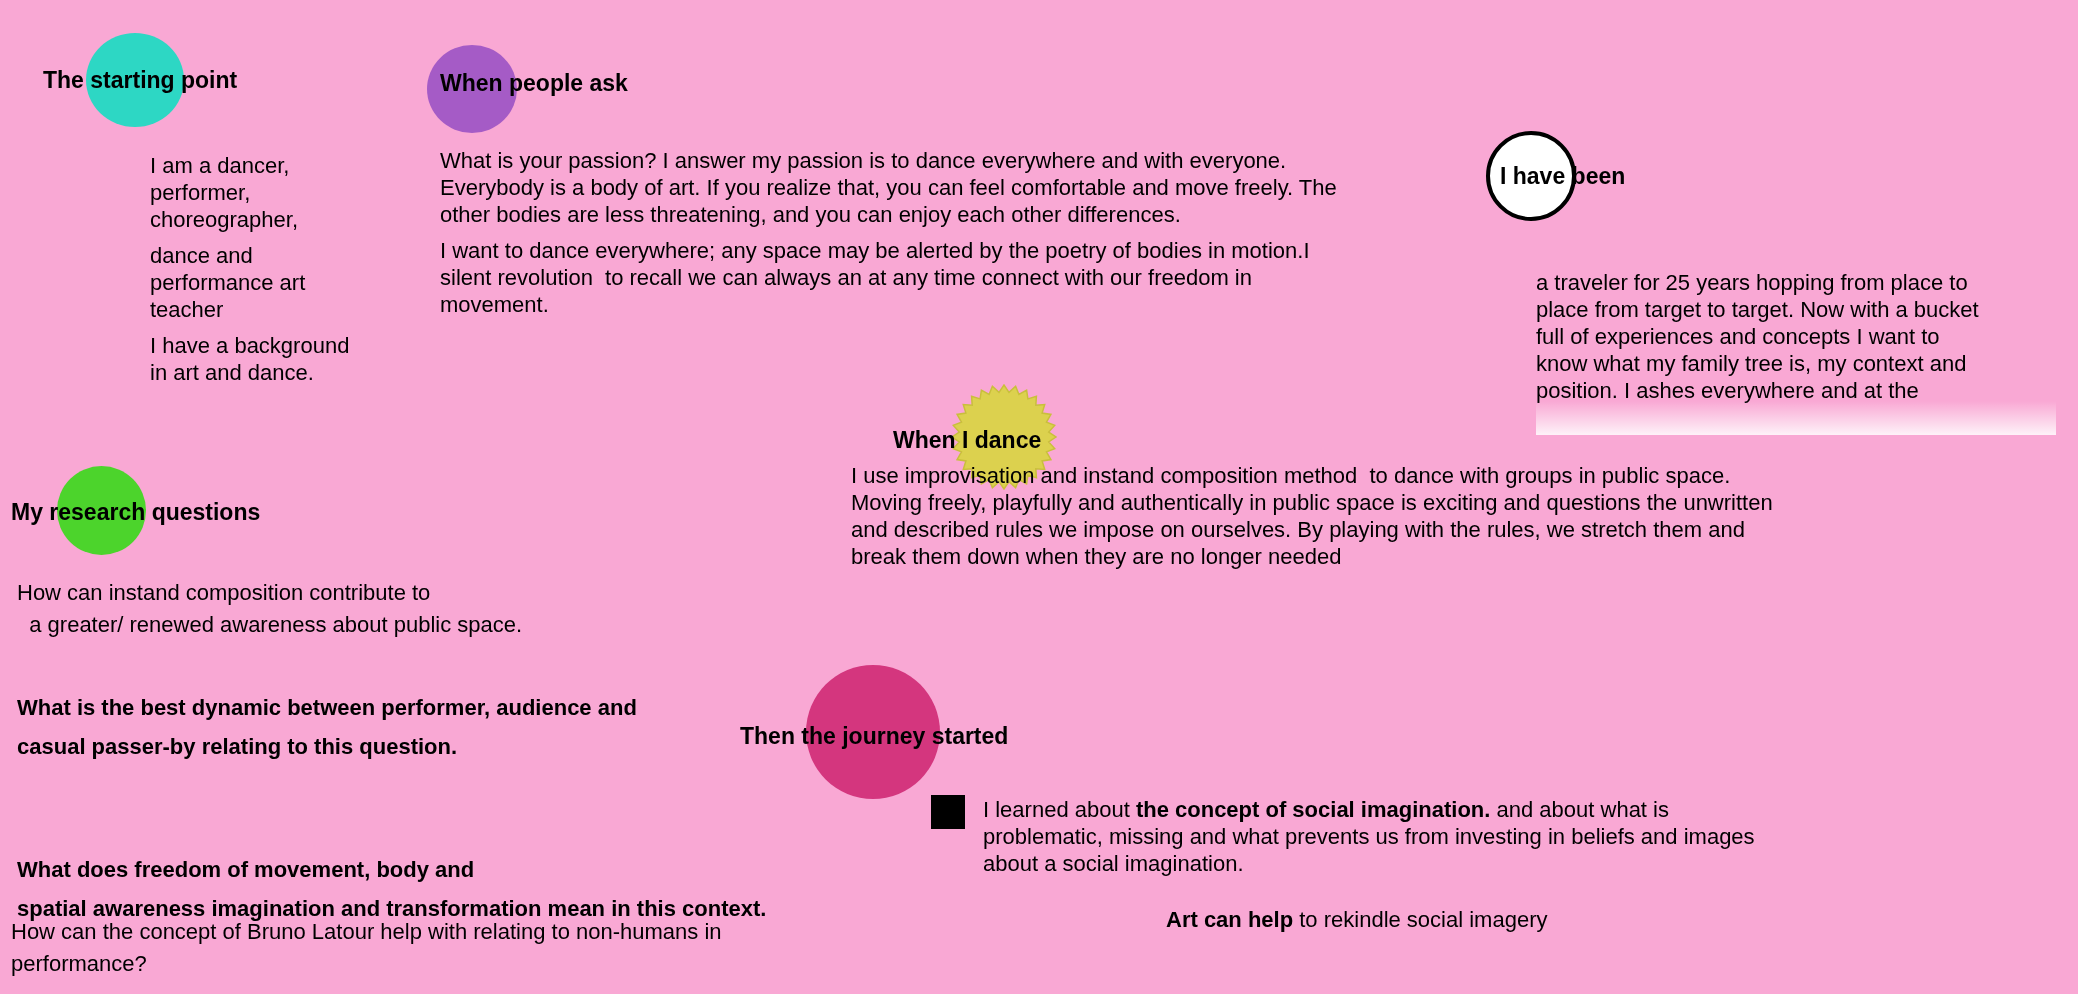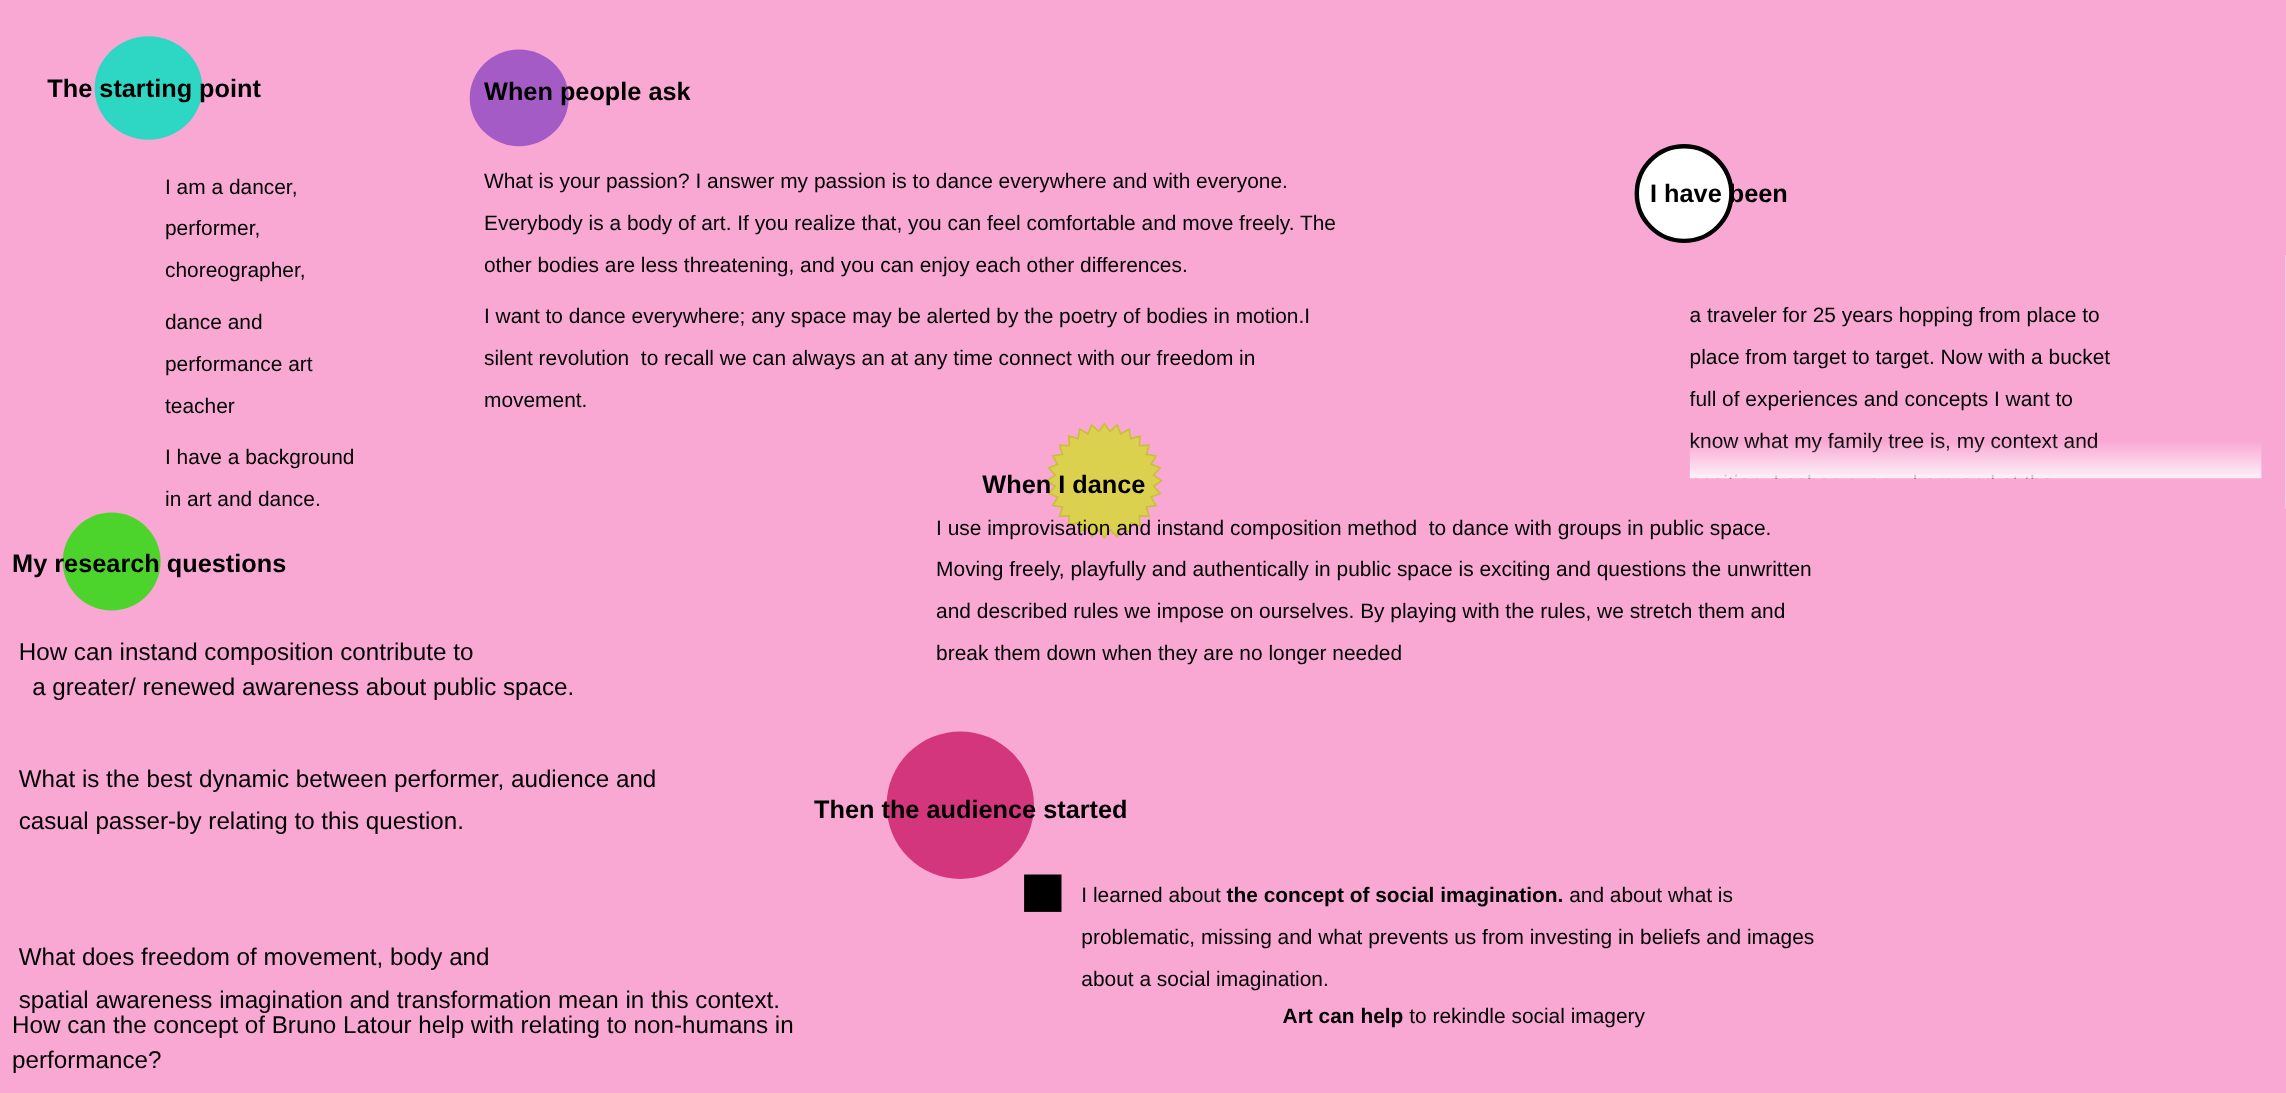--- a/index.html
+++ b/index.html
@@ -28,29 +28,29 @@
     position: absolute;
     z-index: 2;
     font-size: 23px;
     font-weight: bold;
     white-space: nowrap;
     line-height: 27px;
   }
   .body-text {
     position: absolute;
     z-index: 1;
-    font-size: 19px;
-    line-height: 38px;
+    font-size: 22px;
+    line-height: 27px;
   }
   .body-text p, .pre { white-space: pre-wrap; }
   .body-text p + p { margin-top: 9px; }
 
   .q { position: absolute; z-index: 1; font-size: 22px; white-space: pre-wrap; }
   .lh-n { line-height: 31.5px; }
-  .lh-w { line-height: 39px; }
+  .lh-w { line-height: 39px; font-weight: bold; }
 
   .fade-clip { height: 166px; overflow: hidden; }
   .fade-clip::after {
     content: "";
     position: absolute;
     left: 0; right: 0; bottom: 0;
     height: 34px;
     background: linear-gradient(to bottom, rgba(255,255,255,0), rgba(255,255,255,0.85));
     pointer-events: none;
   }
@@ -114,20 +114,20 @@
   <div class="q lh-n" style="left:17px; top:577px; width:820px;">How can instand composition contribute to
   a greater/ renewed awareness about public space.</div>
   <div class="q lh-w" style="left:17px; top:688px; width:820px;">What is the best dynamic between performer, audience and
 casual passer-by relating to this question.</div>
   <div class="q lh-w" style="left:17px; top:806px; width:860px;margin-top:44px;">What does freedom of movement, body and
 spatial awareness imagination and transformation mean in this context.</div>
   <div class="q lh-n" style="left:11px; top:916px; width:860px;">How can the concept of Bruno Latour help with relating to non-humans in
 performance?</div>
 
   <div class="circle" style="left: 806px; top: 665px; width: 134px; height: 134px; background: rgb(212, 54, 126);"></div>
-  <div class="node-title" style="left:740px; top:723px;">Then the audience started</div>
+  <div class="node-title" style="left:740px; top:723px;">Then the journey started</div>
   <div class="square-shape" style="left: 931px; top: 795px; width: 34px; height: 34px; background: rgb(0, 0, 0);"></div>
   <div class="body-text inline-flow" style="left:983px; top:776px; width:920px;"><span>I learned about </span><b>the concept of social imagination.</b><span> and about what is
 problematic, missing and what prevents us from investing in beliefs and images
 about a social imagination.</span></div>
   <div class="body-text inline-flow" style="left:1166px; top:886px; width:700px;"><b>Art can help</b><span> to rekindle social imagery</span></div>
 
 </div>
 
 </body></html>

